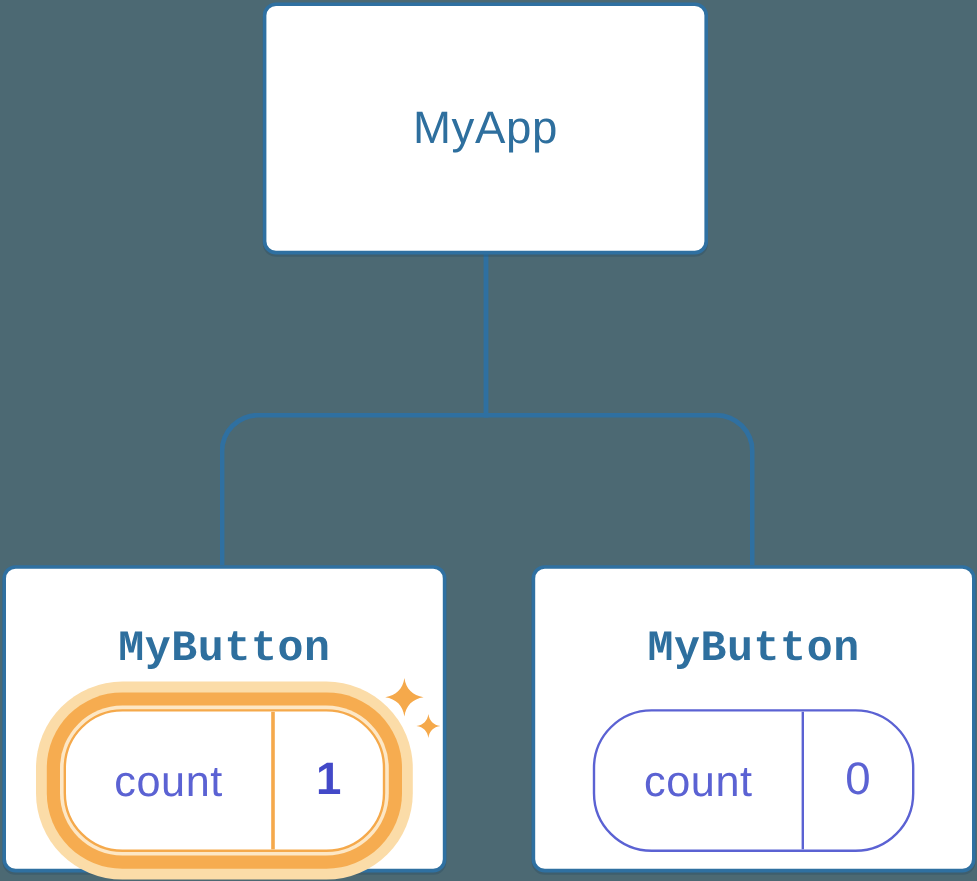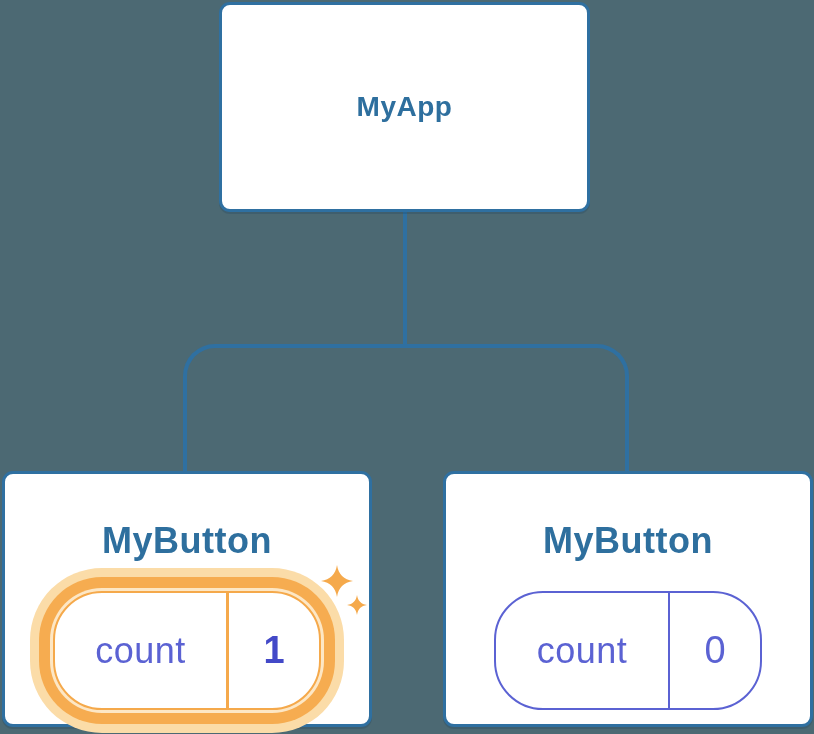--- a/index.html
+++ b/index.html
@@ -34,40 +34,41 @@
     border-radius: 11px;
     box-shadow: 0 2px 0 rgba(23, 62, 92, 0.25);
   }
   .node-root {
     left: 219px; top: 2px;
     width: 371px; height: 210px;
     display: flex; align-items: center; justify-content: center;
   }
   .root-label {
     color: var(--node-text);
-    font-size: 28px;
-    font-weight: 700;
+    font-size: 38px;
+    font-weight: 400;
     letter-spacing: 0.5px;
   }
   .node-child {
     top: 471px;
     width: 370px; height: 256px;
   }
   .node-child.left  { left: 2px; }
   .node-child.right { left: 443px; }
 
   .child-label {
     position: absolute;
     top: 46px; left: 0;
     width: 100%;
     text-align: center;
     color: var(--node-text);
     font-size: 36px;
     font-weight: 700;
     letter-spacing: 0.5px;
+    font-family: Liberation Mono, monospace;
   }
 
   
   .stem {
     position: absolute;
     left: 403px; top: 210px;
     width: 4px; height: 138px;
     background: var(--line);
   }
   .bracket {

